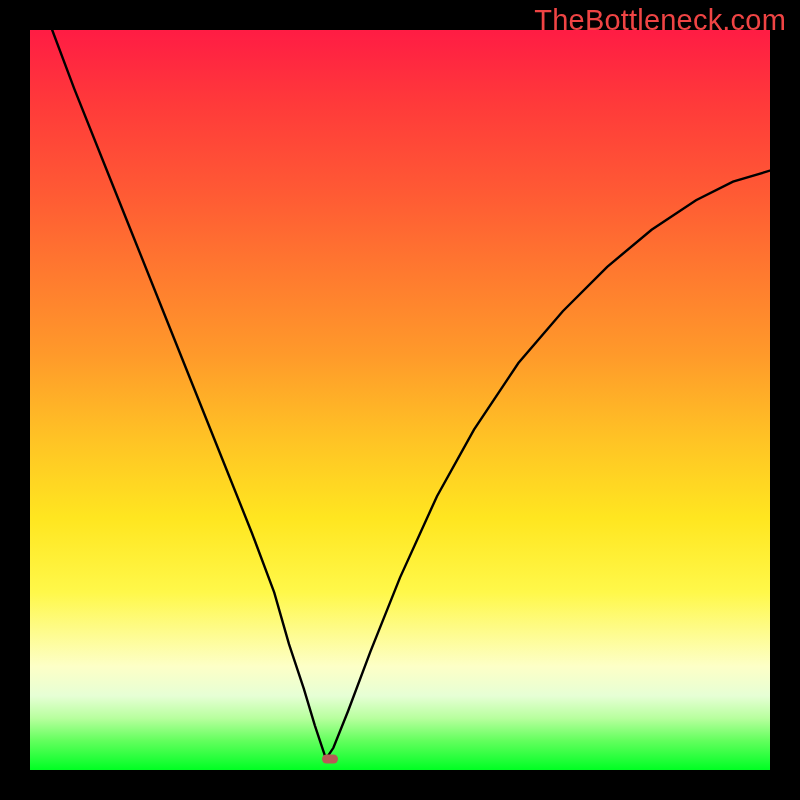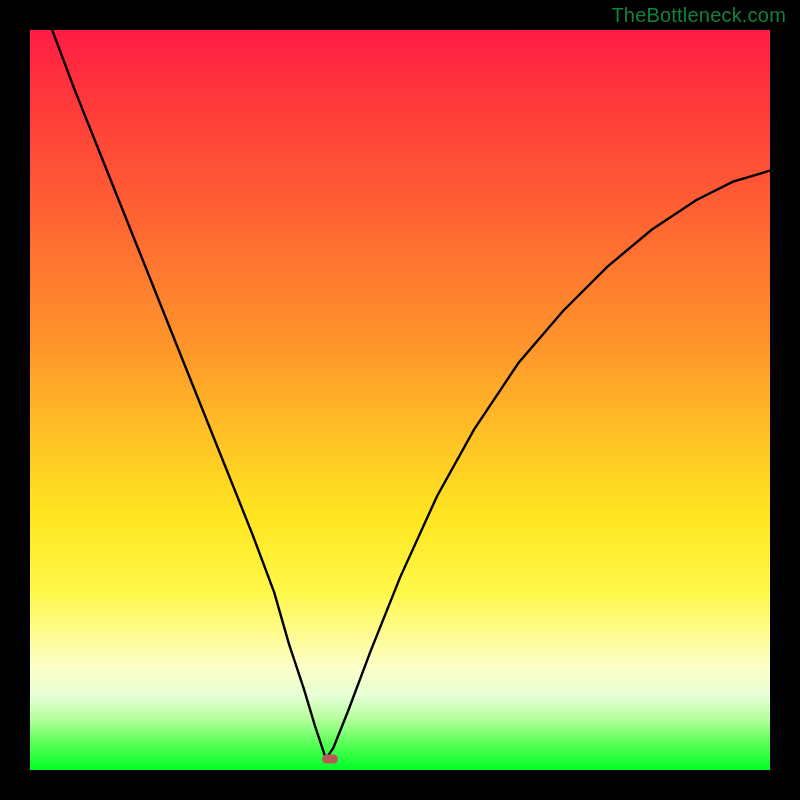--- a/index.html
+++ b/index.html
@@ -60,22 +60,22 @@
     width: 16px;
     height: 9px;
     border-radius: 5px;
     background: #b75a56;
     transform: translate(-50%, -50%);
   }
   .attribution {
     position: absolute;
     top: 4px;
     right: 14px;
-    color: #15803d;
-    font-size: 20px;
+    color: #ef4444;
+    font-size: 29px;
     letter-spacing: 0.2px;
     user-select: none;
   }
 </style>
 </head>
 <body>
 
 <div class="frame">
   <div class="attribution">TheBottleneck.com</div>
 

